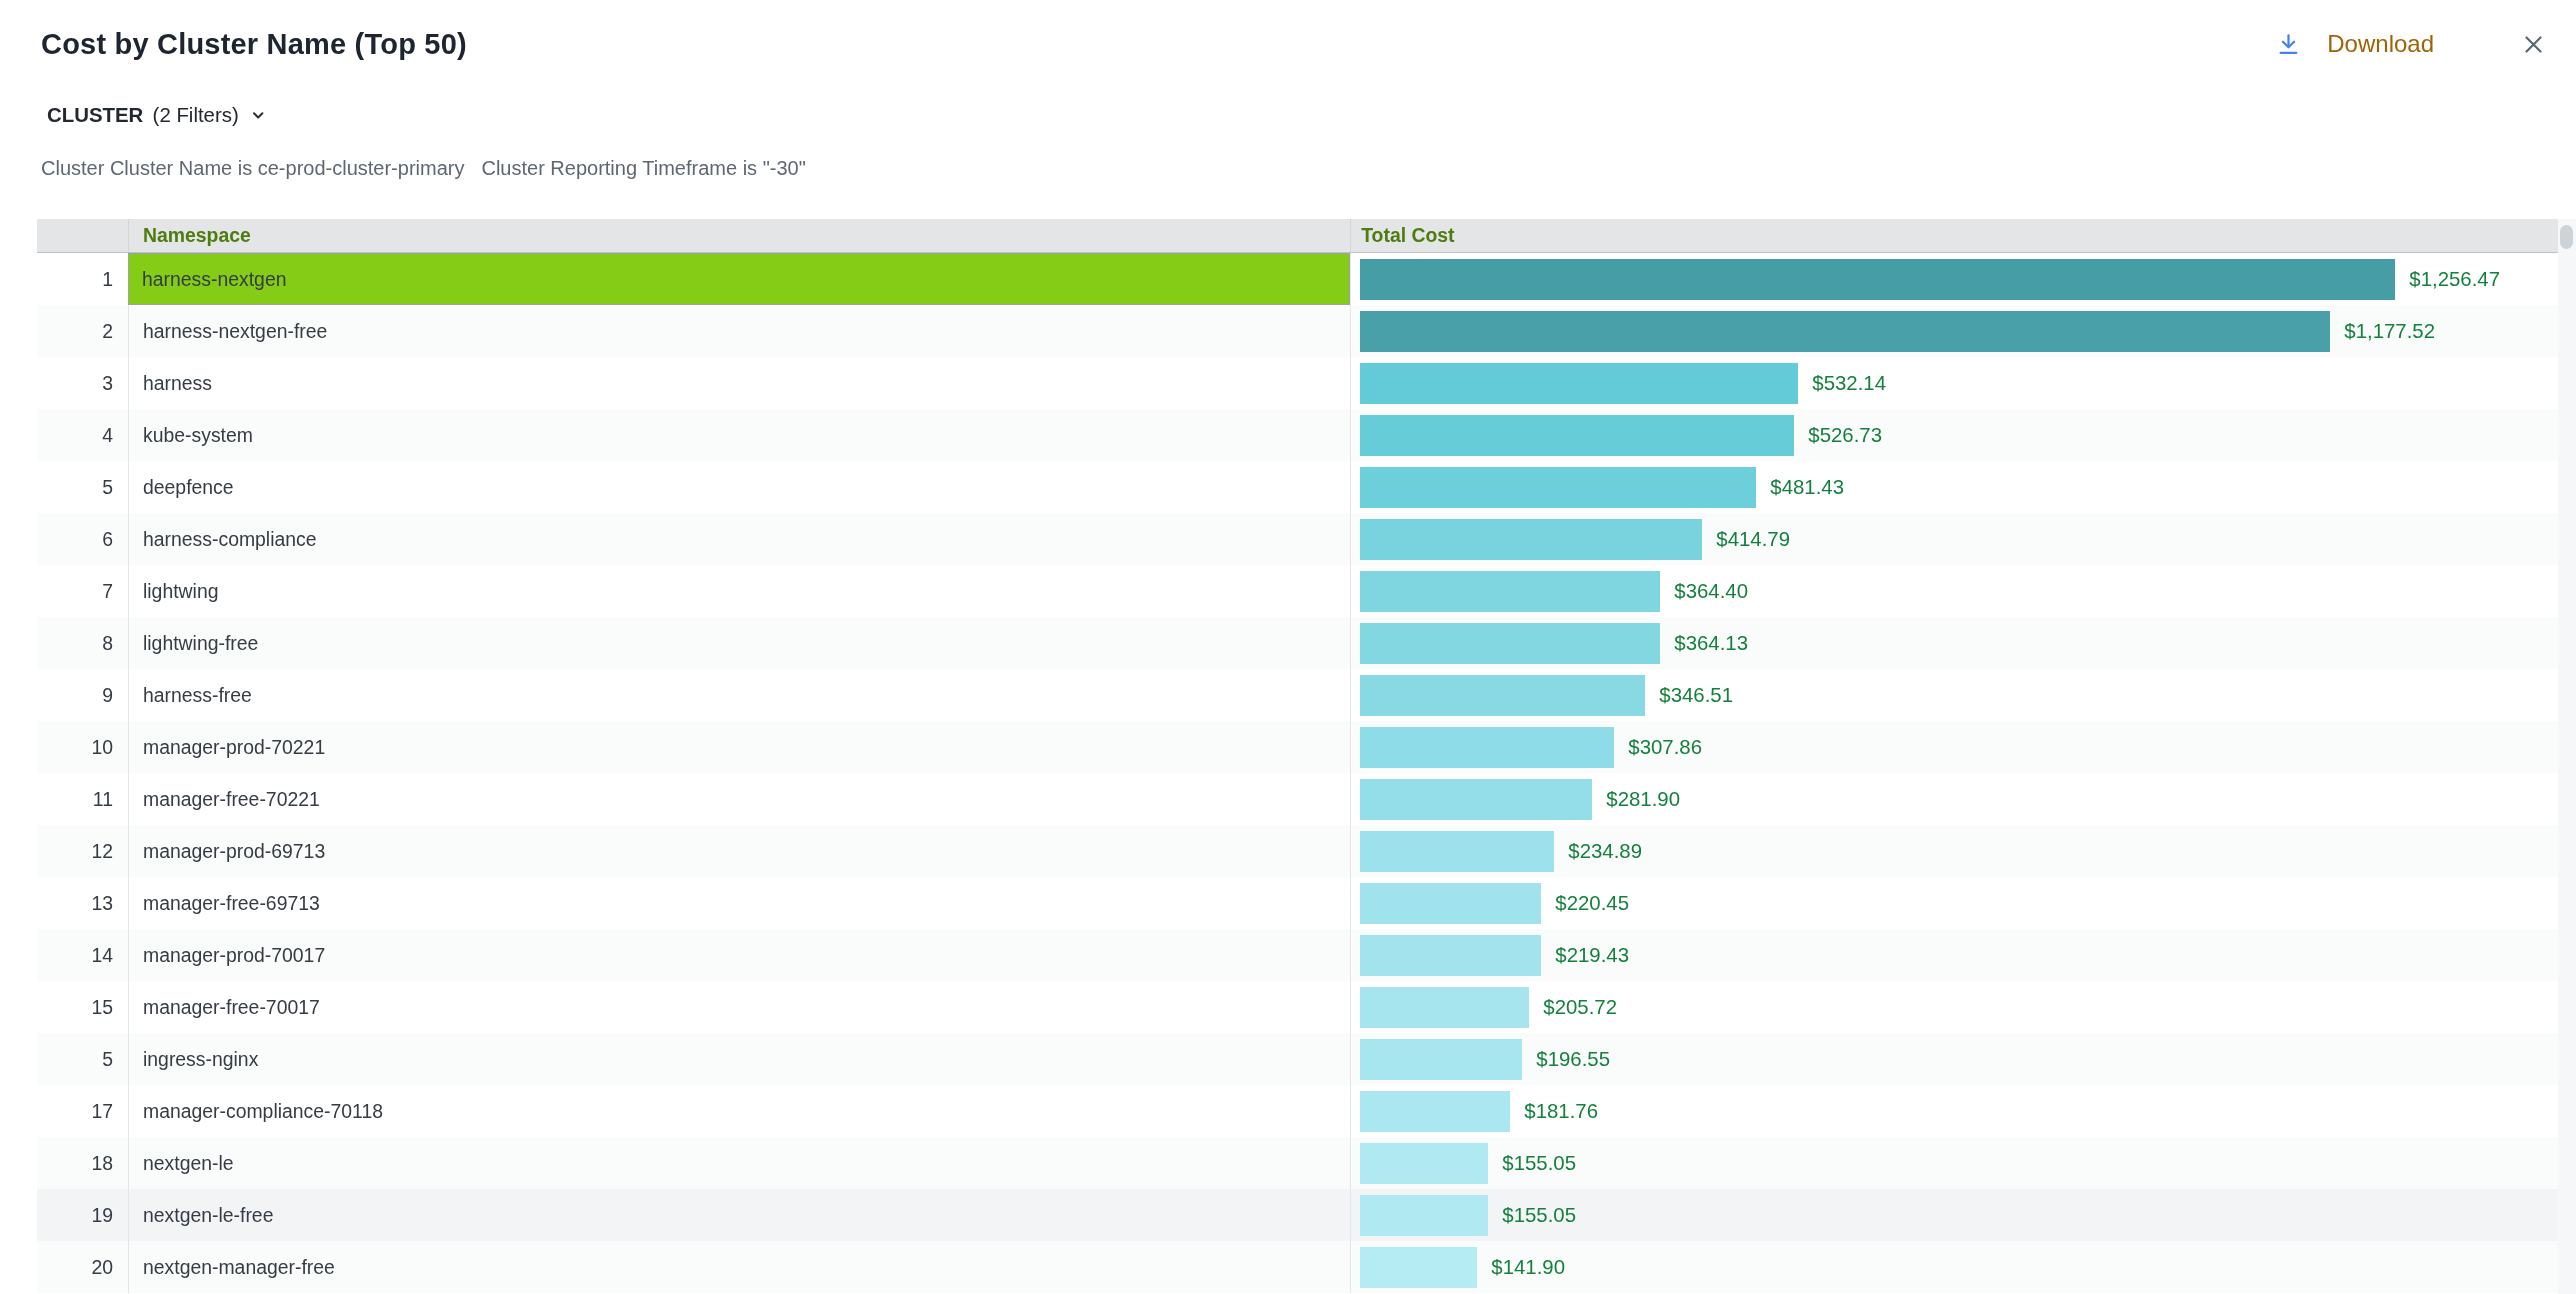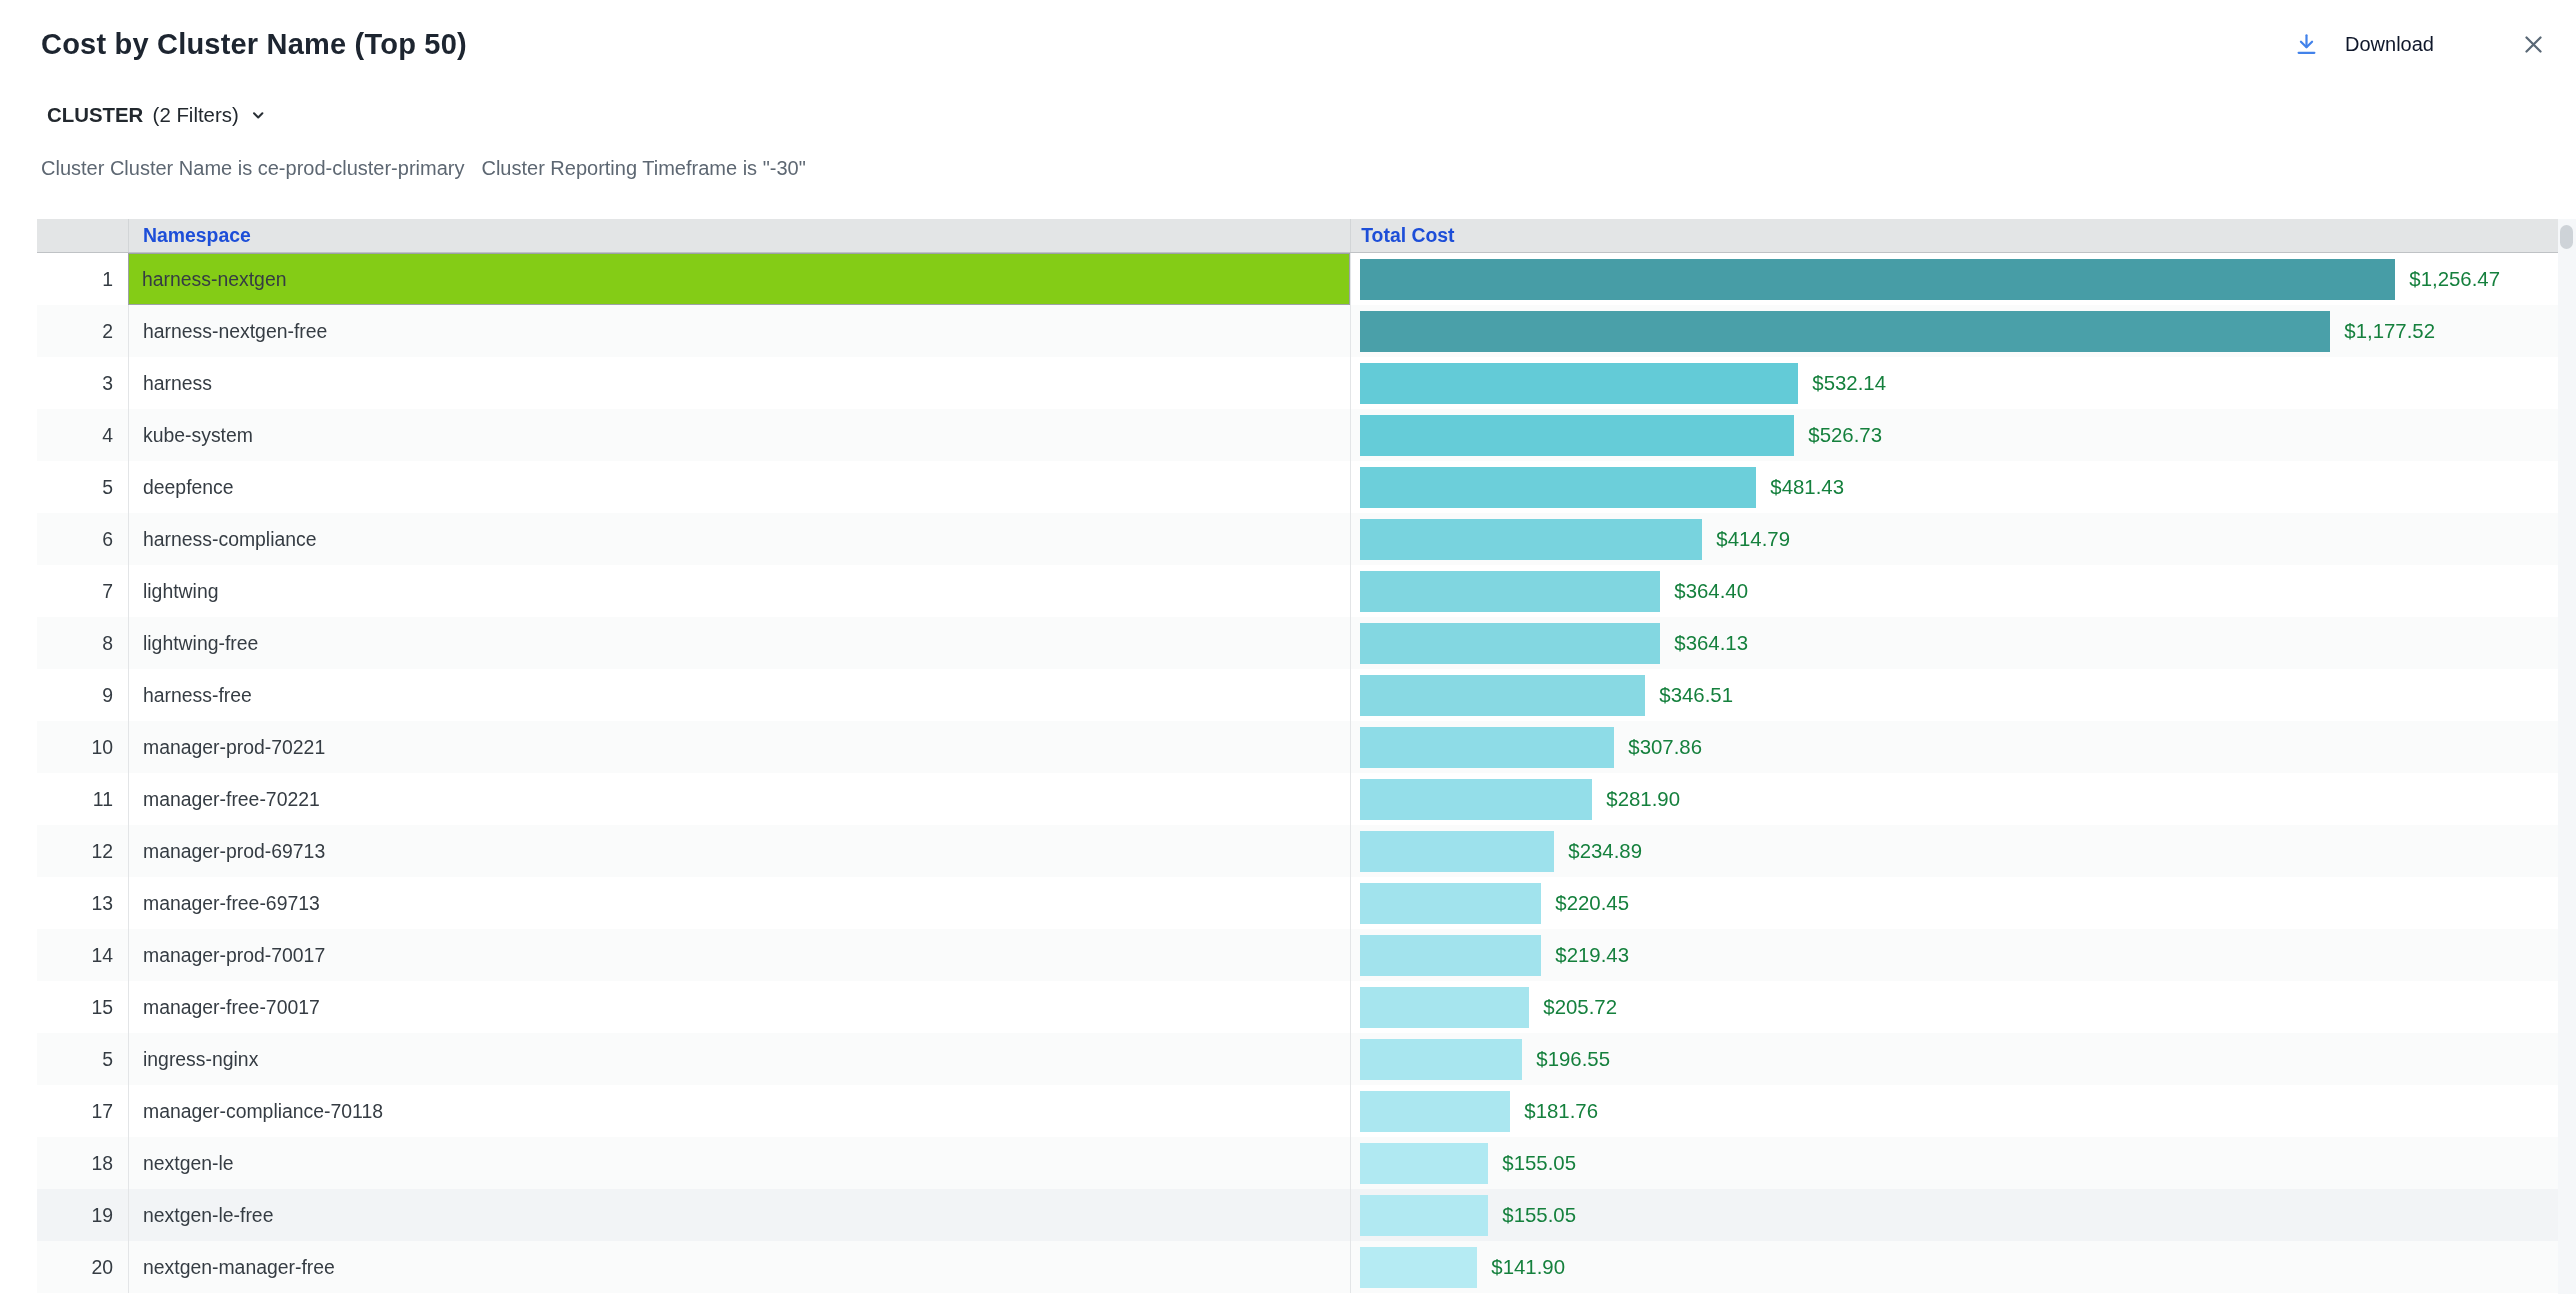--- a/index.html
+++ b/index.html
@@ -12,36 +12,36 @@
     position:relative;
     overflow:hidden;
   }
 
   
   .topbar { position:absolute; top:20.4px; left:41px; right:28px; height:48px;
             display:flex; justify-content:space-between; align-items:center; }
   .page-title { font-size:29px; font-weight:700; color:#1d2530; letter-spacing:0.2px; }
   .top-actions { display:flex; align-items:center; gap:85px; }
   .download-btn { display:flex; align-items:center; gap:14px; cursor:pointer; }
-  .download-btn span { font-size:20px; font-weight:500; color:#0f172a;margin-left:12px; }
+  .download-btn span { font-size:24px; font-weight:500; color:#a16207;margin-left:12px; }
   .close-btn { display:flex; align-items:center; cursor:pointer; }
 
   
   .cluster-line { position:absolute; top:104px; left:47px; display:flex; align-items:center; gap:9.3px;
                   font-size:20.4px; color:#22282e; cursor:pointer; }
   .cluster-line .grp { font-weight:700; }
   .cluster-line .cnt { font-weight:400; }
   .applied-filters { position:absolute; top:157px; left:41px; display:flex; gap:17px;
                      font-size:20px; color:#5d6772; }
 
   
   .table-wrap { position:absolute; top:219px; left:37px; right:18.5px; bottom:0; background:#fff; }
   .thead { height:34px; background:#e3e5e6; border-bottom:1.9px solid #bfc2c5;
            display:grid; grid-template-columns:91px 1222px 1fr; }
-  .th { display:flex; align-items:center; font-size:19.4px; font-weight:700; color:#1d4ed8; }
+  .th { display:flex; align-items:center; font-size:19.4px; font-weight:700; color:#4d7c0f; }
   .th.ns-h  { border-left:0.9px solid #d2d5d7; padding-left:14px; }
   .th.cost-h{ border-left:0.9px solid #d2d5d7; padding-left:10.2px; }
 
   .tbody .trow { height:52px; display:grid; grid-template-columns:91px 1222px 1fr; background:#ffffff; }
   .tbody .trow.even    { background:#fafbfb; }
   .tbody .trow.hovered { background:#f2f4f6; }
   .cell { display:flex; align-items:center; font-size:19.4px; color:#353c43; min-width:0; }
   .cell.num  { justify-content:flex-end; padding-right:15px; }
   .cell.ns   { border-left:0.9px solid #e3e5e7; padding-left:14px; }
   .cell.ns.selected { background:#84cc16; border:0.9px solid #9da2a6; padding-left:13px; }

